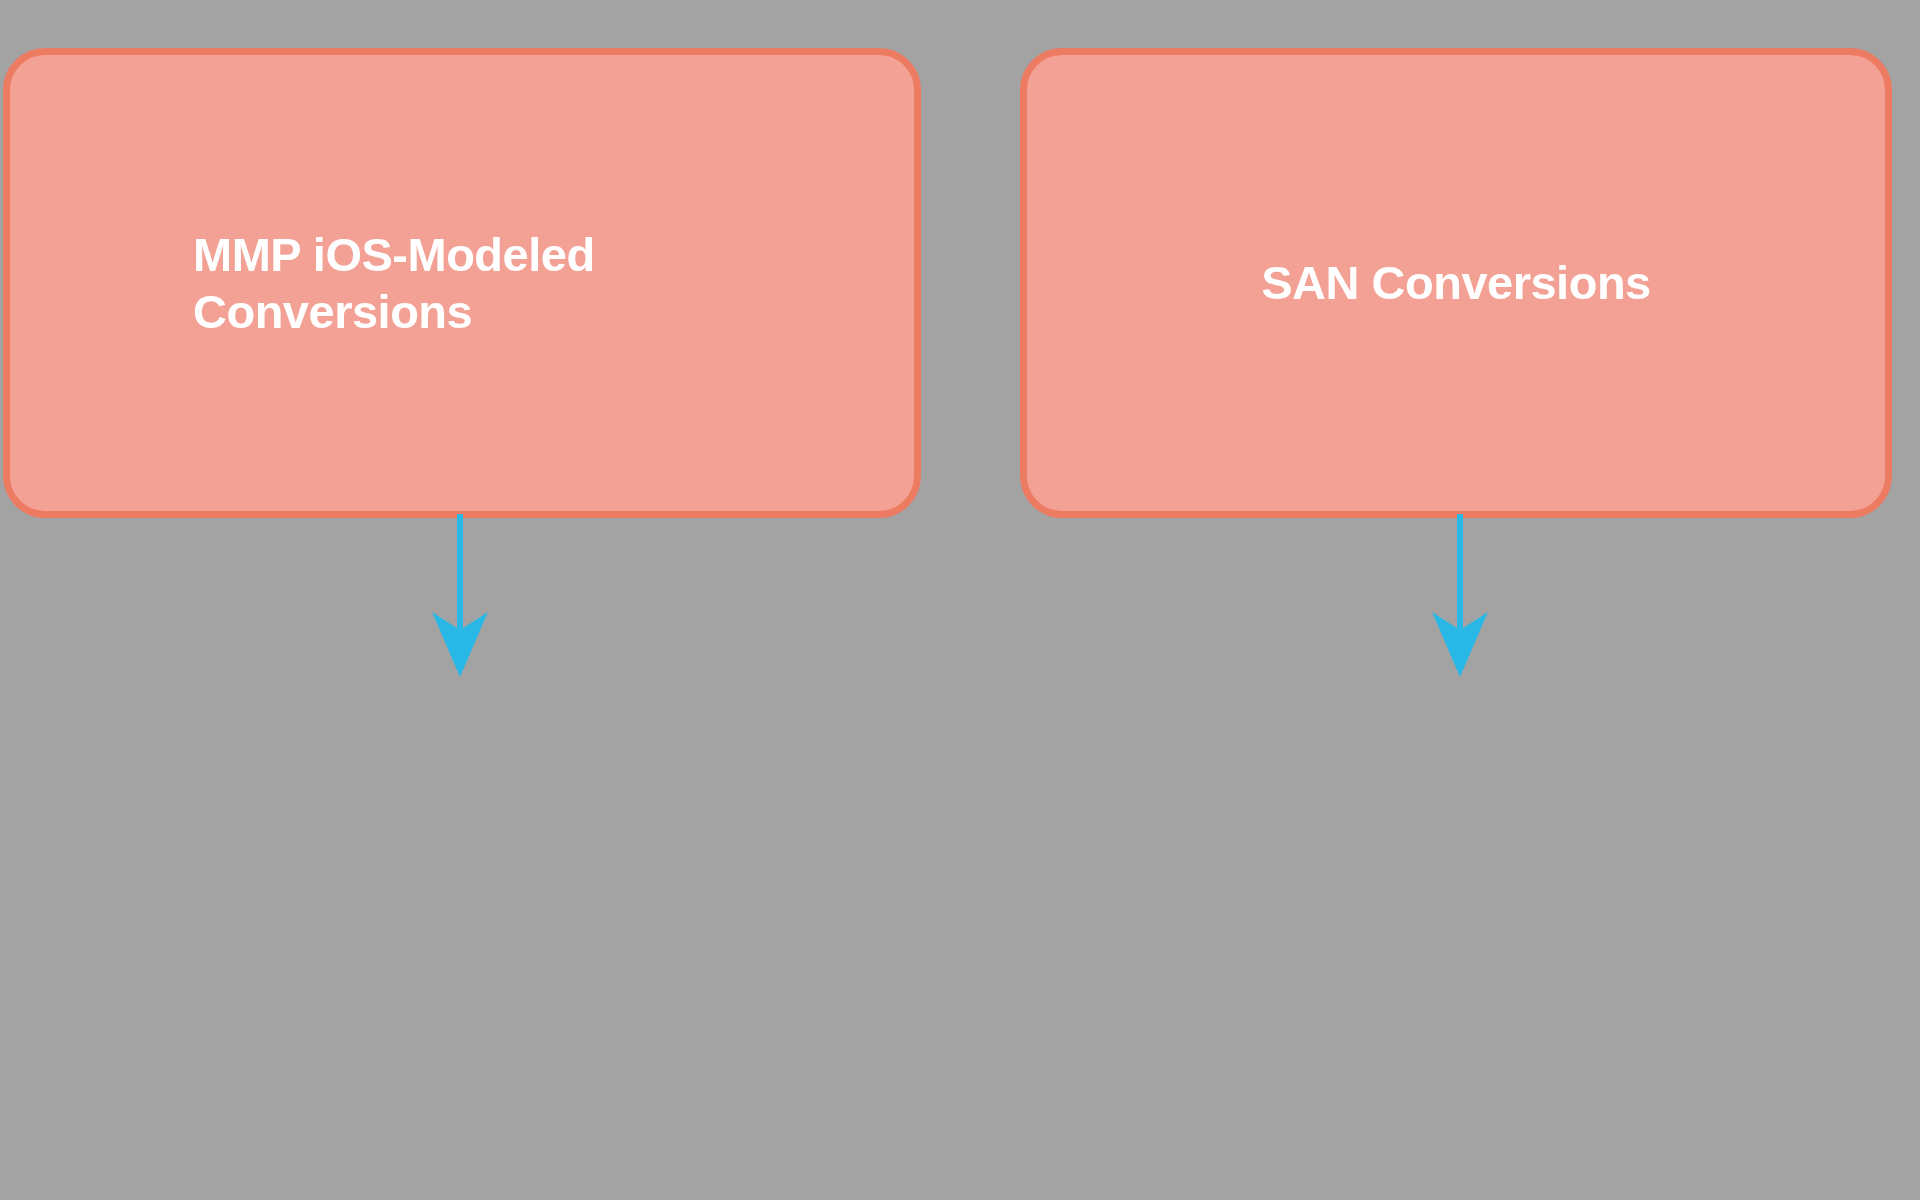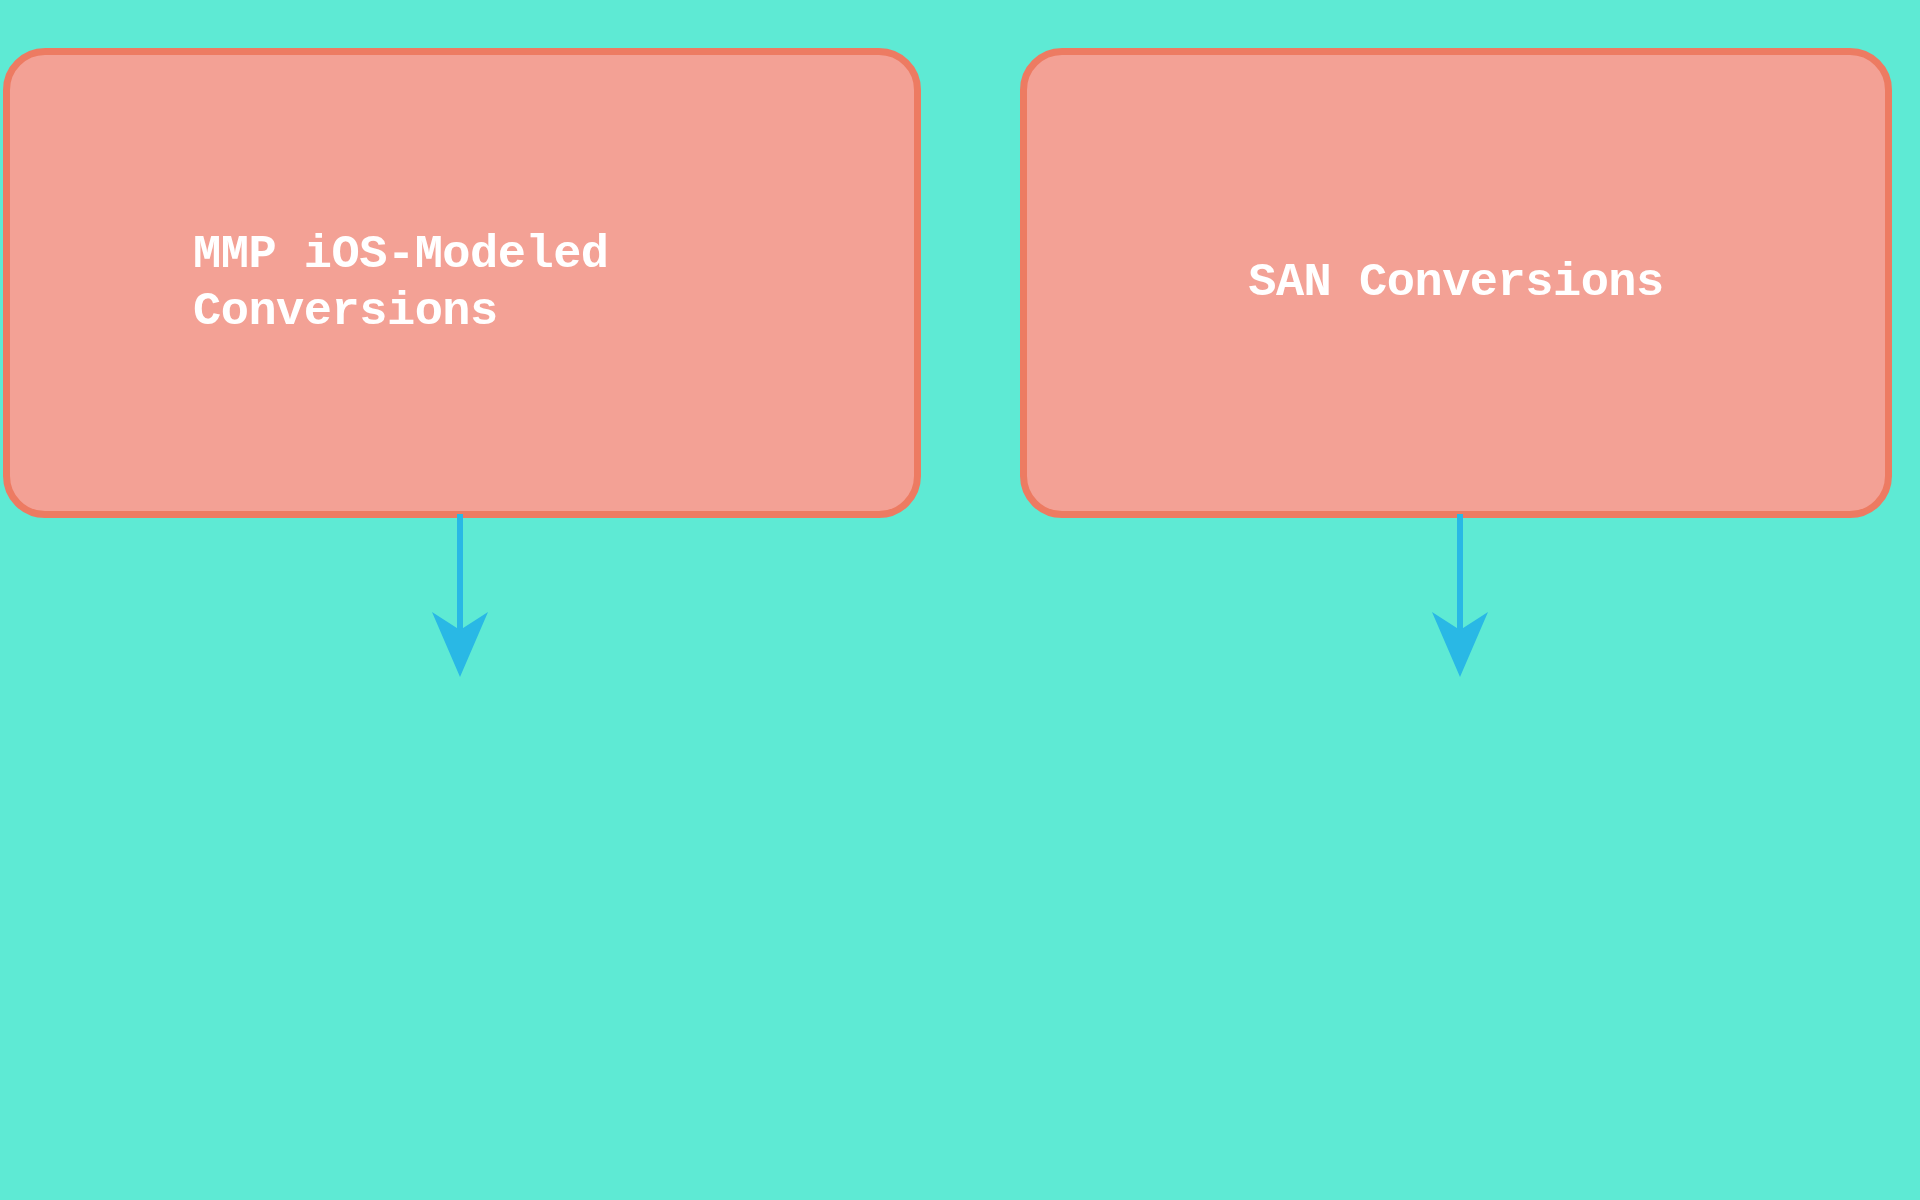--- a/index.html
+++ b/index.html
@@ -4,23 +4,23 @@
 <style>
   html, body {
     margin: 0;
     padding: 0;
     background: #000000;
   }
   #canvas {
     position: relative;
     width: 1920px;
     height: 1200px;
-    background: #5eead4;
+    background: #a3a3a3;
     overflow: hidden;
-    font-family: Liberation Mono, monospace;
+    font-family: Liberation Sans, sans-serif;
   }
 
   .node {
     position: absolute;
     box-sizing: border-box;
     display: flex;
     align-items: center;
     justify-content: center;
     text-align: center;
   }

